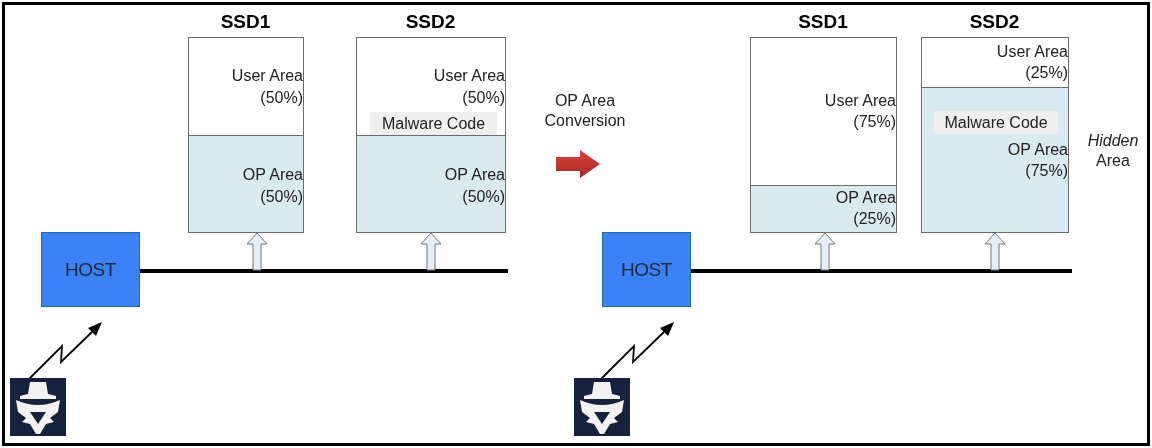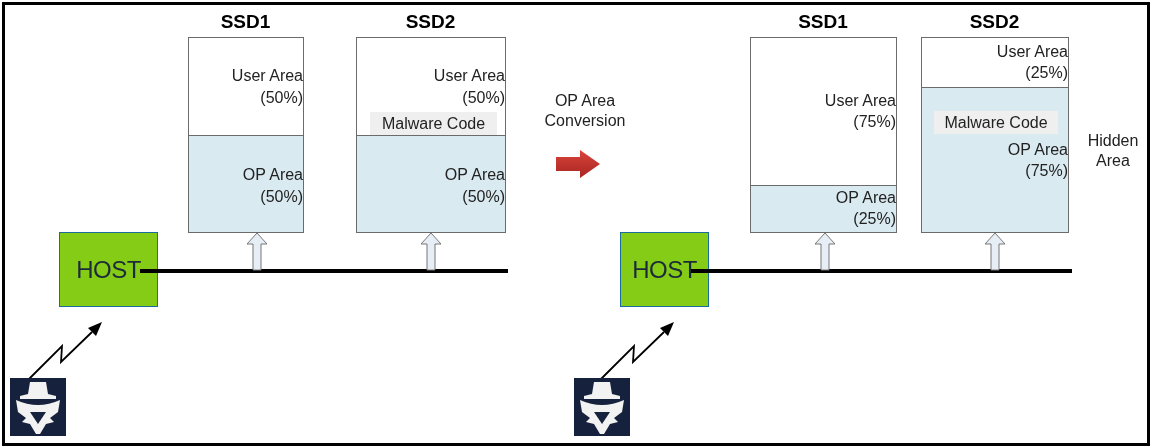--- a/index.html
+++ b/index.html
@@ -6,22 +6,22 @@
   body { width:1152px; height:448px; position:relative; overflow:hidden;
          font-family:"Liberation Sans", sans-serif; color:#222; }
   .frame { position:absolute; left:2px; top:2px; width:1142px; height:438px;
            border:3px solid #000; box-sizing:content-box; }
   .ssd-title { position:absolute; font-weight:bold; font-size:19px; text-align:center; color:#000; }
   .ssd { position:absolute; border:1px solid #6b6b6b; background:#fff; box-sizing:border-box; }
   .seg { position:absolute; left:0; right:0; box-sizing:border-box; text-align:right; font-size:16px; line-height:21px; }
   .seg.op { background:#daeaf1; border-top:1px solid #6b6b6b; }
   .seg .txt { position:absolute; left:0; right:0; }
   .malware { position:absolute; background:#efefef; font-size:16px; text-align:center; line-height:23px; }
-  .host { position:absolute; background:#84cc16; border:1px solid #1a6c9c; box-sizing:border-box;
-          display:flex; align-items:center; justify-content:center; font-size:24px; color:#1d2a3a; letter-spacing:-0.5px;margin-left:18px; }
+  .host { position:absolute; background:#3b82f6; border:1px solid #1a6c9c; box-sizing:border-box;
+          display:flex; align-items:center; justify-content:center; font-size:19px; color:#1d2a3a; letter-spacing:-0.5px; }
   .bus { position:absolute; height:4px; background:#000; }
   .label { position:absolute; font-size:16px; text-align:center; line-height:21px; }
   svg { position:absolute; overflow:visible; }
 </style>
 </head>
 <body>
 
 <div class="frame"></div>
 
 <div class="ssd-title" style="left:188px;top:11px;width:115px;">SSD1</div>
@@ -103,21 +103,21 @@
     <div class="txt" style="top:3px;">User Area</div>
     <div class="txt" style="top:24px;">(25%)</div>
   </div>
   <div class="seg op" style="top:49px;bottom:0;">
     <div class="txt" style="top:51px;">OP Area</div>
     <div class="txt" style="top:72px;">(75%)</div>
   </div>
   <div class="malware" style="left:12px;top:73px;width:124px;height:23px;">Malware Code</div>
 </div>
 
-<div class="label" style="left:1078px;top:130px;width:70px;">Hidden</div>
+<div class="label" style="left:1078px;top:130px;width:70px;font-style:italic;">Hidden</div>
 <div class="label" style="left:1078px;top:150px;width:70px;">Area</div>
 
 <div class="host" style="left:602px;top:232px;width:89px;height:75px;">HOST</div>
 <div class="bus" style="left:691px;top:269px;width:381px;"></div>
 
 <svg style="left:814px;top:233px;" width="22" height="38">
   <polygon points="11,0 21,11 15,11 15,37 7,37 7,11 1,11" fill="#e8eef5" stroke="#777" stroke-width="1"></polygon>
 </svg>
 <svg style="left:984px;top:233px;" width="22" height="38">
   <polygon points="11,0 21,11 15,11 15,37 7,37 7,11 1,11" fill="#e8eef5" stroke="#777" stroke-width="1"></polygon>

